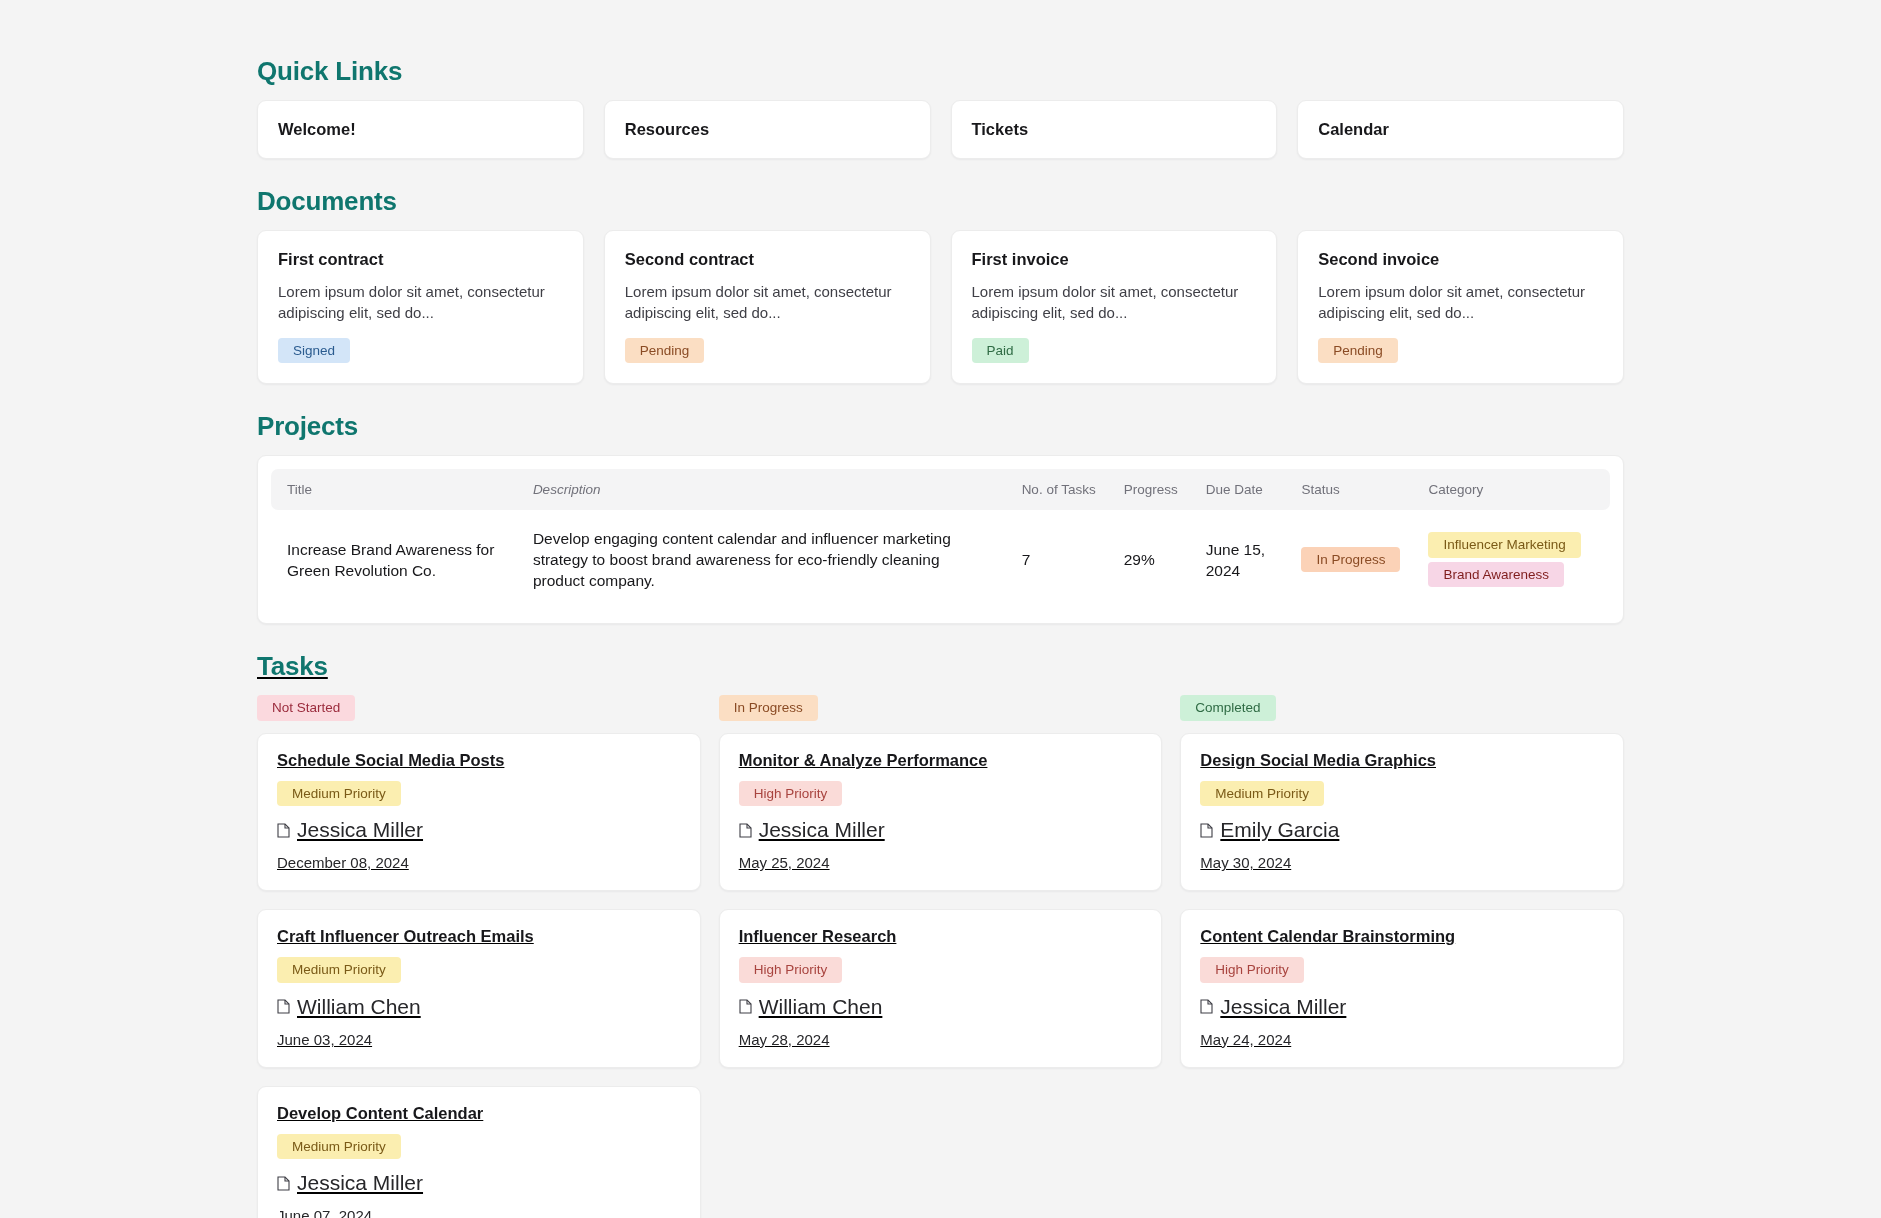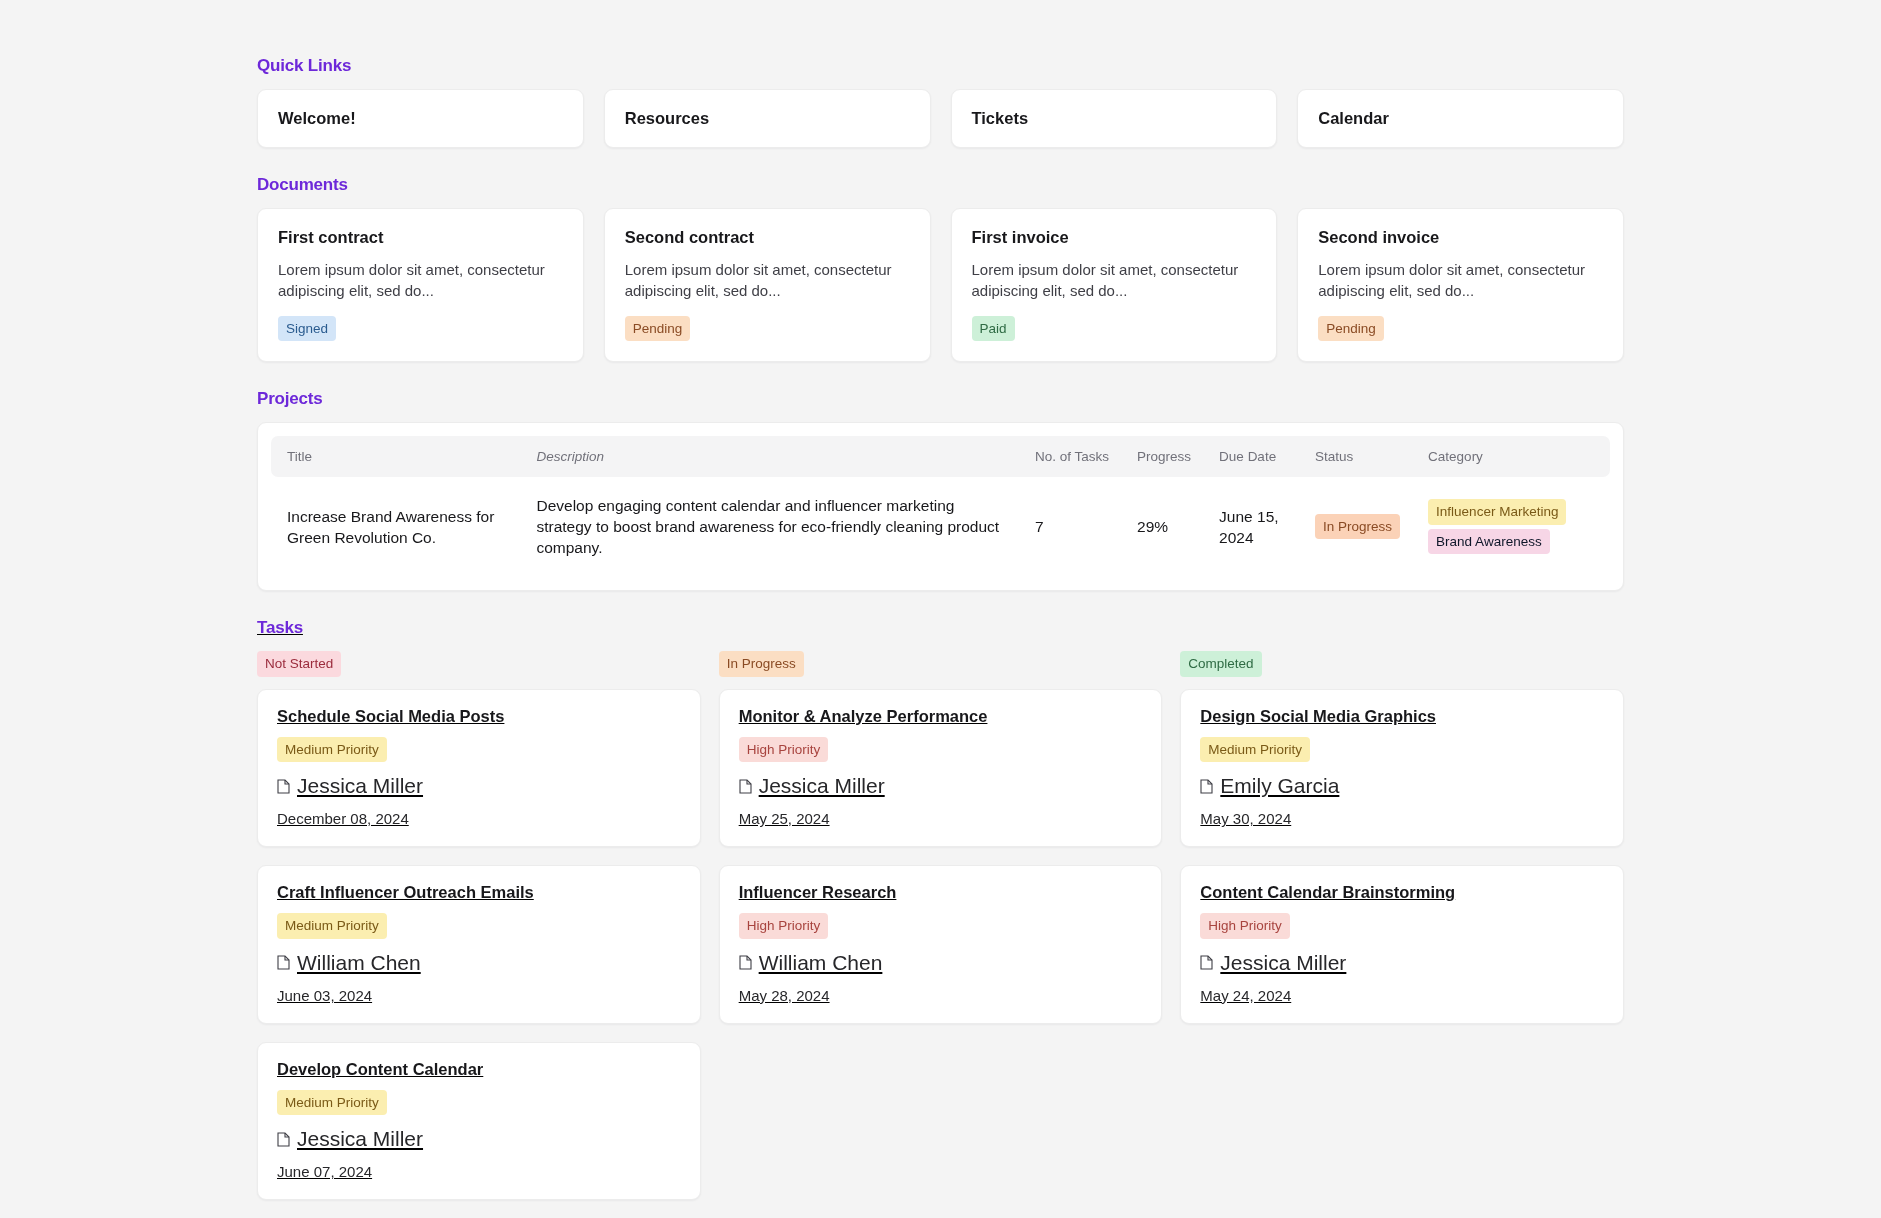--- a/index.html
+++ b/index.html
@@ -12,23 +12,23 @@
   }
   .page {
     width: 1881px;
     min-height: 1218px;
     padding: 56px 257px 40px 257px;
     background: #f4f4f4;
   }
 
   
   .section-title {
-    font-size: 17px;
+    font-size: 26px;
     font-weight: 700;
-    color: #6d28d9;
+    color: #0f766e;
     letter-spacing: -0.2px;
     margin-bottom: 13px;
   }
   .section { margin-bottom: 27px; }
   .section.tasks-section { margin-bottom: 16px; text-decoration: underline; }
 
   
   .card {
     background: #ffffff;
     border: 1px solid #ececec;
@@ -70,21 +70,21 @@
   .doc-desc {
     font-size: 15px;
     line-height: 1.42;
     color: #3f3f46;
     margin-bottom: 14px;
   }
   .badge {
     display: inline-block;
     font-size: 13.5px;
     line-height: 1;
-    padding: 6px 8px;
+    padding: 6px 15px;
     border-radius: 4px;
     white-space: nowrap;
   }
   .badge-wrap { margin-top: auto; }
 
   
   .projects-card {
     padding: 13px 13px 14px 13px;
   }
   .ptable { width: 100%; border-collapse: separate; border-spacing: 0; }
@@ -150,21 +150,21 @@
     color: #27272a;
   }
   .page-icon { display: block; flex: none; }
 
   
   .bg-blue   { background: #d3e5f8; color: #2a5b8f; }
   .bg-orange { background: #fbdec3; color: #8a4b24; }
   .bg-green  { background: #cdf0d8; color: #2f6b44; }
   .bg-red    { background: #fbd9de; color: #9b2c3d; }
   .bg-yellow { background: #fbeeb0; color: #7a5a17; }
-  .bg-pink   { background: #f7d6e6; color: #0f172a; }
+  .bg-pink   { background: #f7d6e6; color: #7f1d1d; }
   .bg-peach  { background: #fbd2b7; color: #8a4b24; }
   .bg-lightred { background: #fadbd8; color: #a8443f; }
 </style>
 </head>
 <body>
 
 <div class="page">
 
   <section class="section">
     <h2 class="section-title">Quick Links</h2>

